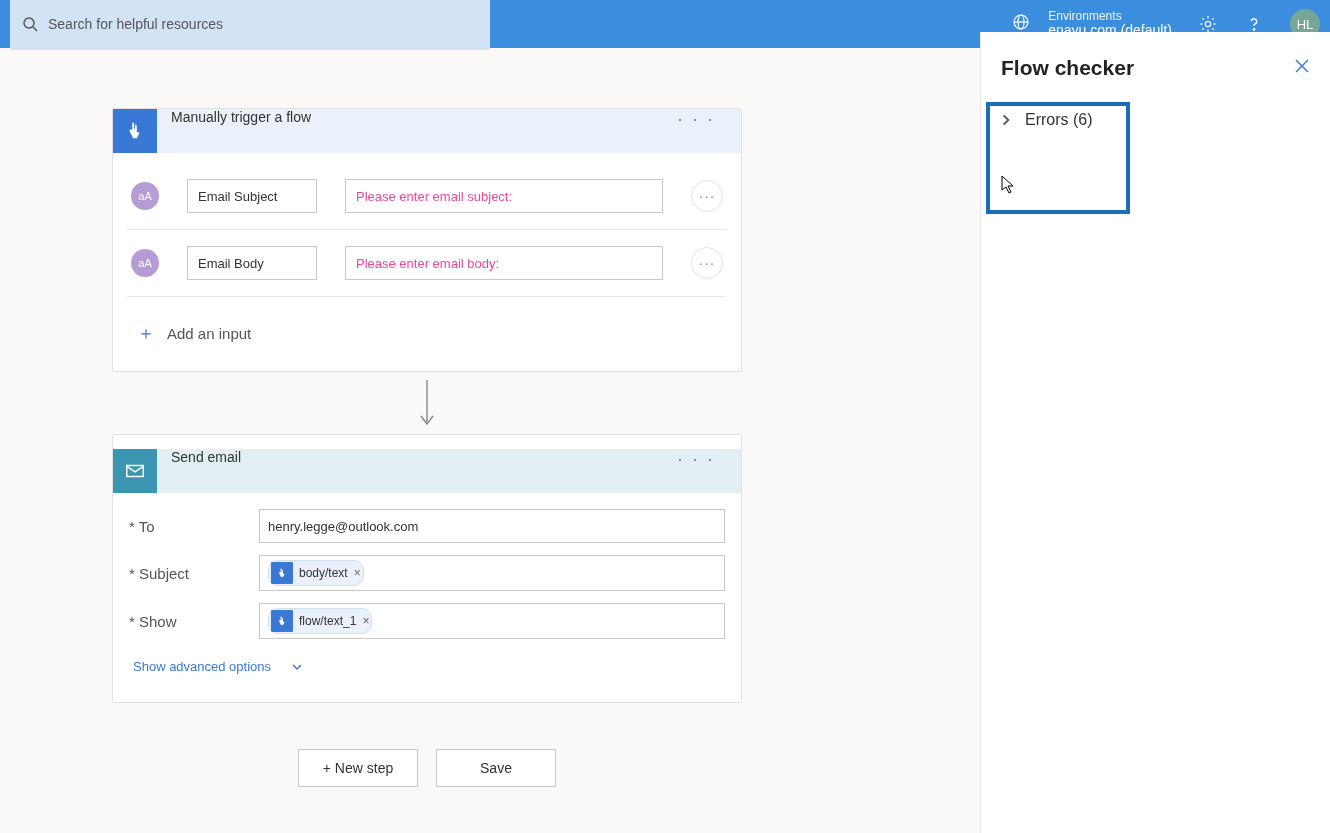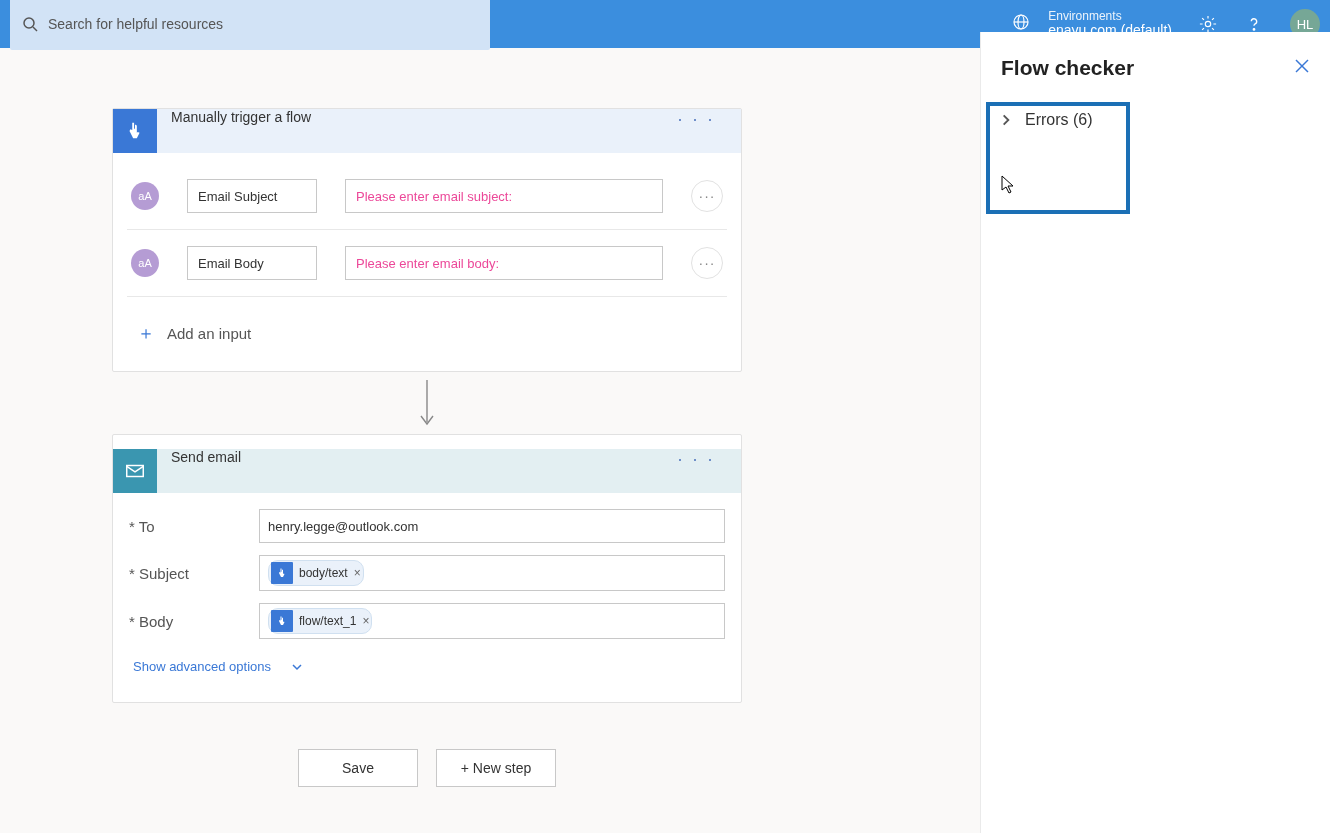--- a/index.html
+++ b/index.html
@@ -178,21 +178,21 @@
                   <svg width="12" height="12" viewBox="0 0 24 24" fill="#fff">
                     <path d="M9 3v8l-2-1-1 2 4 8h4l3-6-2-1-1 1V6l-2-1v5l-1-1V3z"></path>
                   </svg>
                 </span>
               <span>body/text</span>
               <span class="token-x">×</span>
             </span>
           </div>
         </div>
         <div class="field-row">
-          <div class="field-label">* Body</div>
+          <div class="field-label">* Show</div>
           <div class="field-input">
             <span class="token">
               <span class="token-icon">
                   <svg width="12" height="12" viewBox="0 0 24 24" fill="#fff">
                     <path d="M9 3v8l-2-1-1 2 4 8h4l3-6-2-1-1 1V6l-2-1v5l-1-1V3z"></path>
                   </svg>
                 </span>
               <span>flow/text_1</span>
               <span class="token-x">×</span>
             </span>
@@ -201,22 +201,22 @@
         <div class="adv-options">
           <span>Show advanced options</span>
           <svg width="12" height="12" viewBox="0 0 12 12" fill="none" stroke="#3a78d6" stroke-width="1.5">
               <path d="M2 4l4 4 4-4"></path>
             </svg>
         </div>
       </div>
     </div>
 
     <div class="footer-btns">
+      <div class="footer-btn">+ New step</div>
       <div class="footer-btn">Save</div>
-      <div class="footer-btn">+ New step</div>
     </div>
 
   </div>
 </div>
 
 <div class="panel">
   <div class="panel-header">
     <div class="panel-title">Flow checker</div>
     <div class="panel-close">
       <svg width="16" height="16" viewBox="0 0 16 16" stroke="#3a78d6" stroke-width="1.5">

